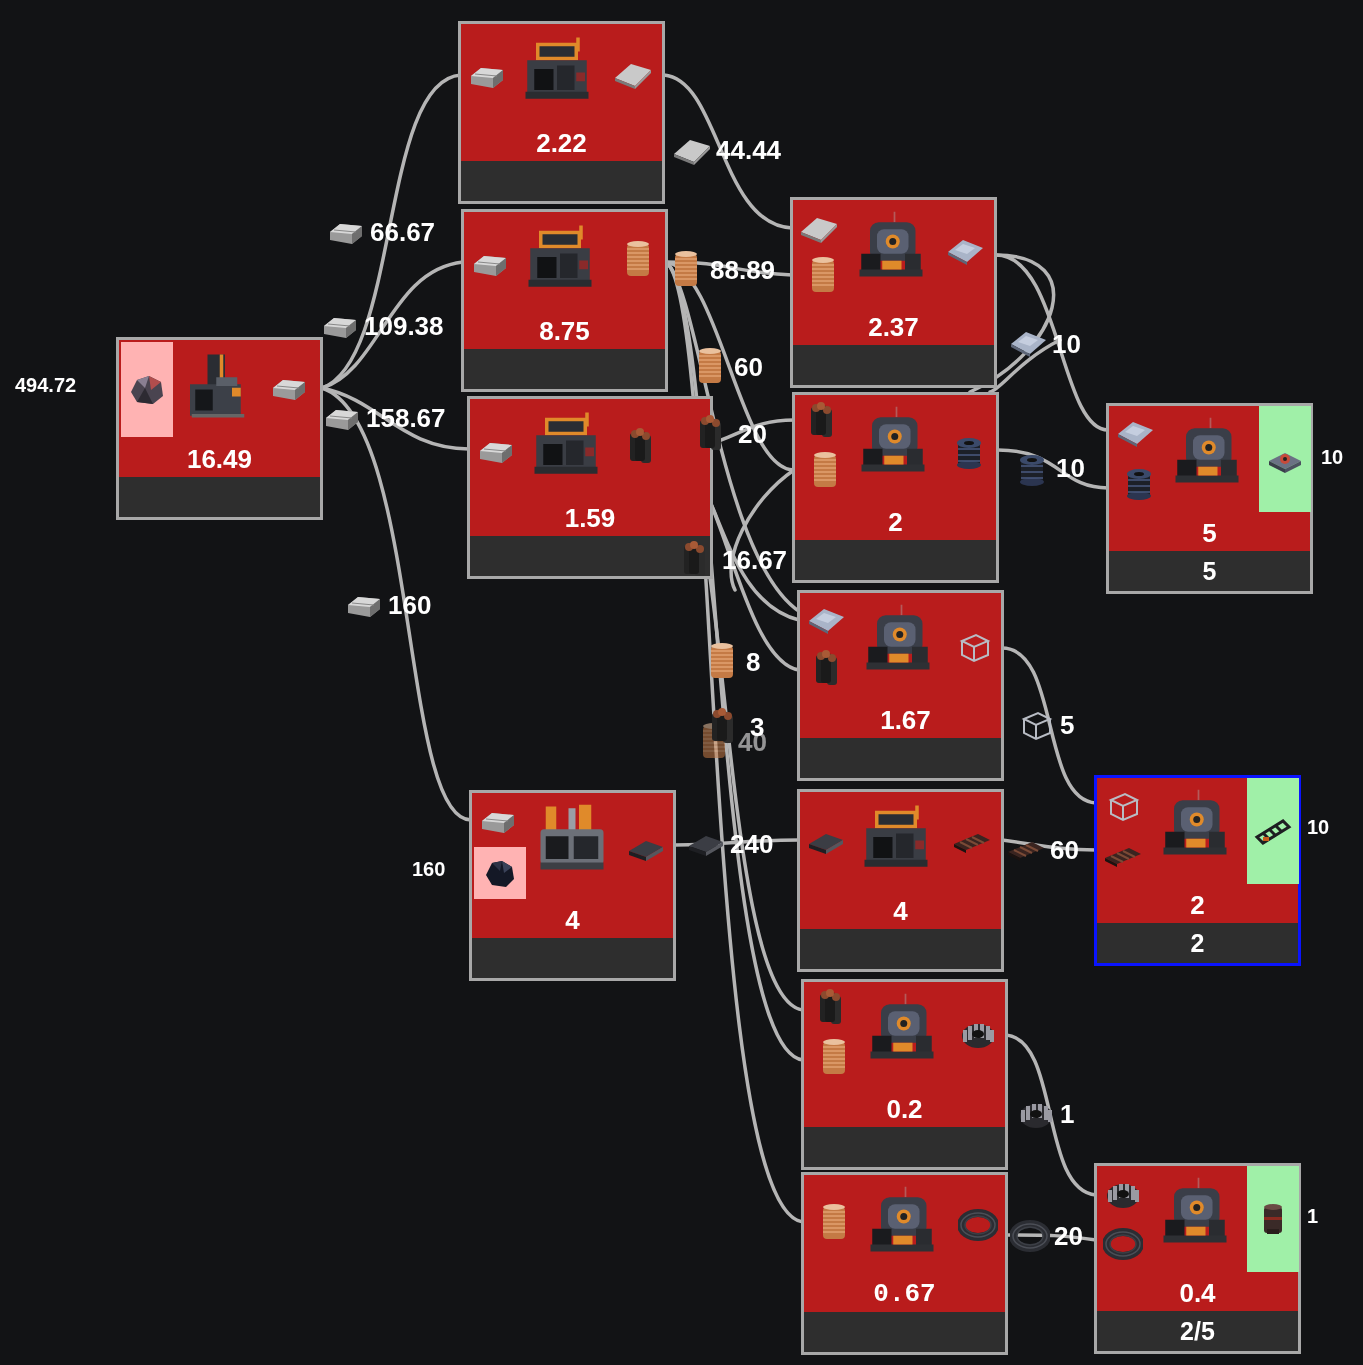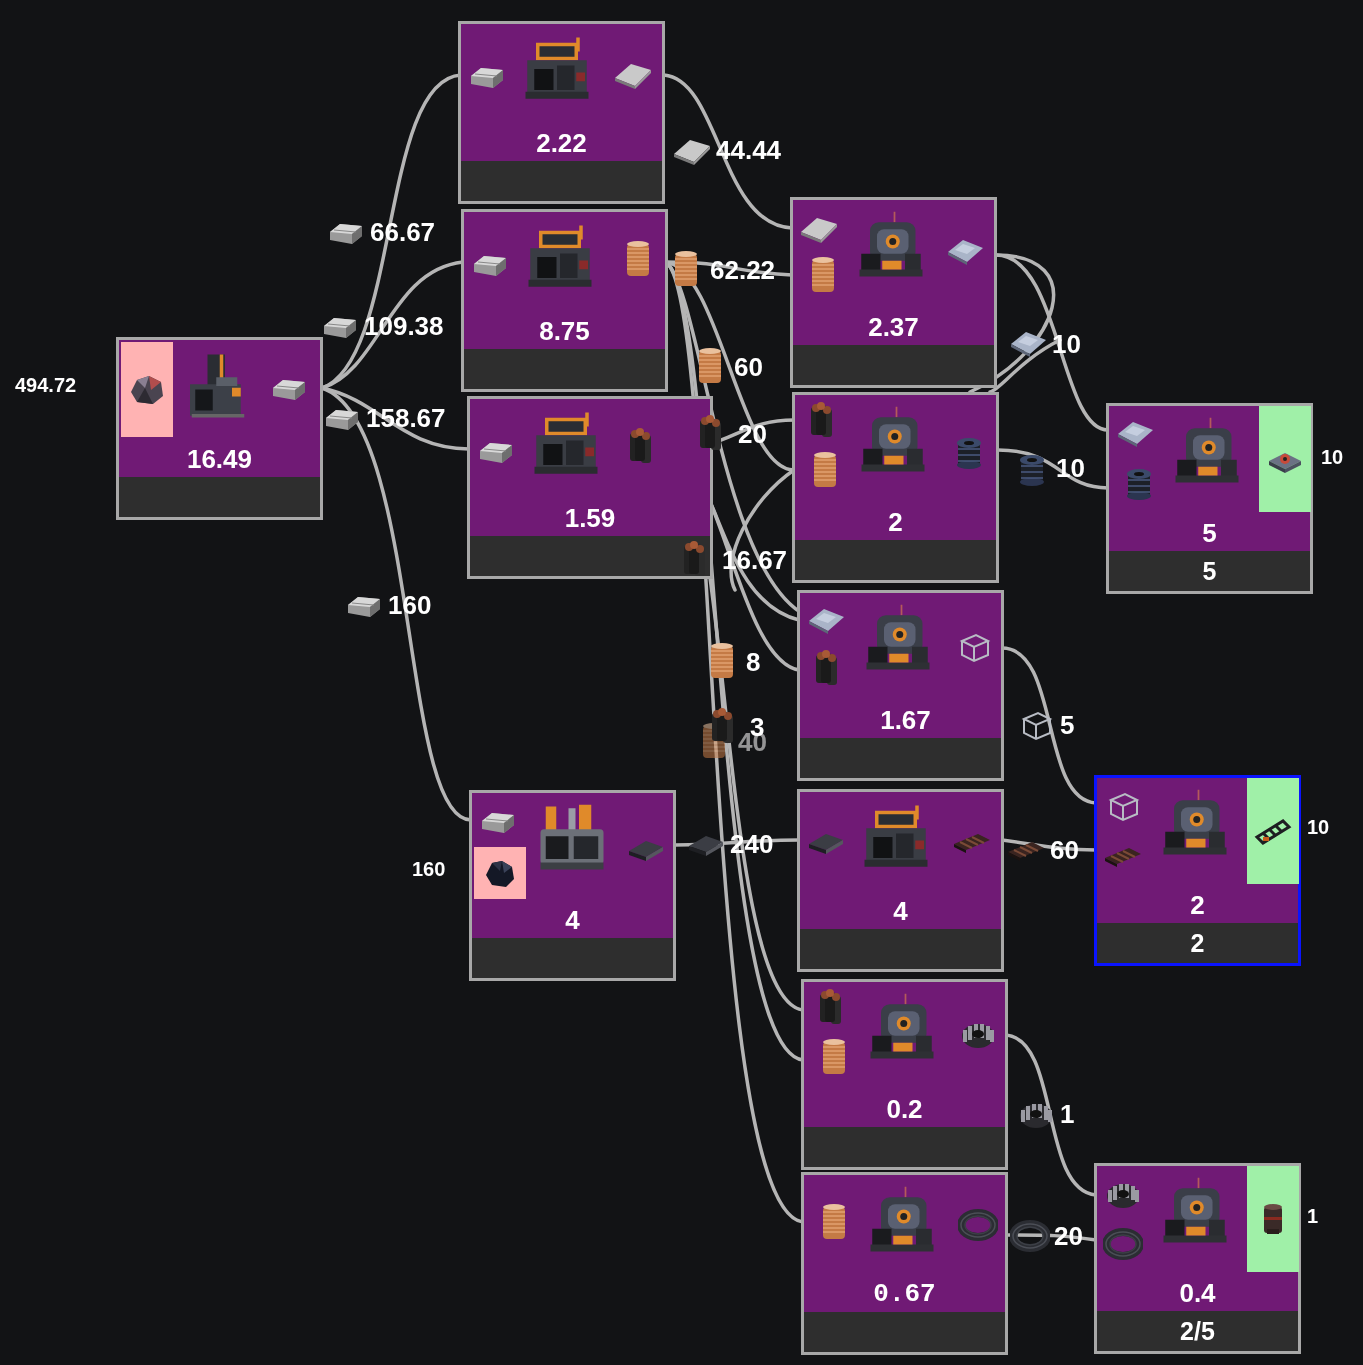--- a/index.html
+++ b/index.html
@@ -3,21 +3,21 @@
 <meta charset="utf-8">
 <style>
   html, body { margin:0; padding:0; }
   body {
     width:1363px; height:1365px; background:#121315; position:relative; overflow:hidden;
     font-family:"Liberation Sans", "DejaVu Sans", sans-serif; color:#fff;
   }
   #edges { position:absolute; left:0; top:0; width:1363px; height:1365px; }
   .node {
     position:absolute; box-sizing:border-box; border:3px solid #a8a8a8;
-    background:#701a75;
+    background:#b91c1c;
   }
   .node.selected { border-color:#0a14ff; }
   .node .footer {
     position:absolute; left:0; right:0; bottom:0; height:40px; background:#2e2e2e;
     display:flex; align-items:center; justify-content:center;
     font-size:25px; font-weight:bold;
   }
   .node .rate {
     position:absolute; left:0; right:0; text-align:center;
     font-size:26px; font-weight:bold;
@@ -505,21 +505,21 @@
 <div class="edge-lbl" style="left:666px;top:130px;margin-left:6px;">
   <svg class="ico">
       <use href="#s-plate"></use>
     </svg>
   <span>44.44</span>
 </div>
 <div class="edge-lbl" style="left:666px;top:250px;">
   <svg class="ico">
       <use href="#s-wire"></use>
     </svg>
-  <span>62.22</span>
+  <span>88.89</span>
 </div>
 <div class="edge-lbl" style="left:690px;top:347px;">
   <svg class="ico">
       <use href="#s-wire"></use>
     </svg>
   <span>60</span>
 </div>
 <div class="edge-lbl" style="left:702px;top:642px;">
   <svg class="ico">
       <use href="#s-wire"></use>

